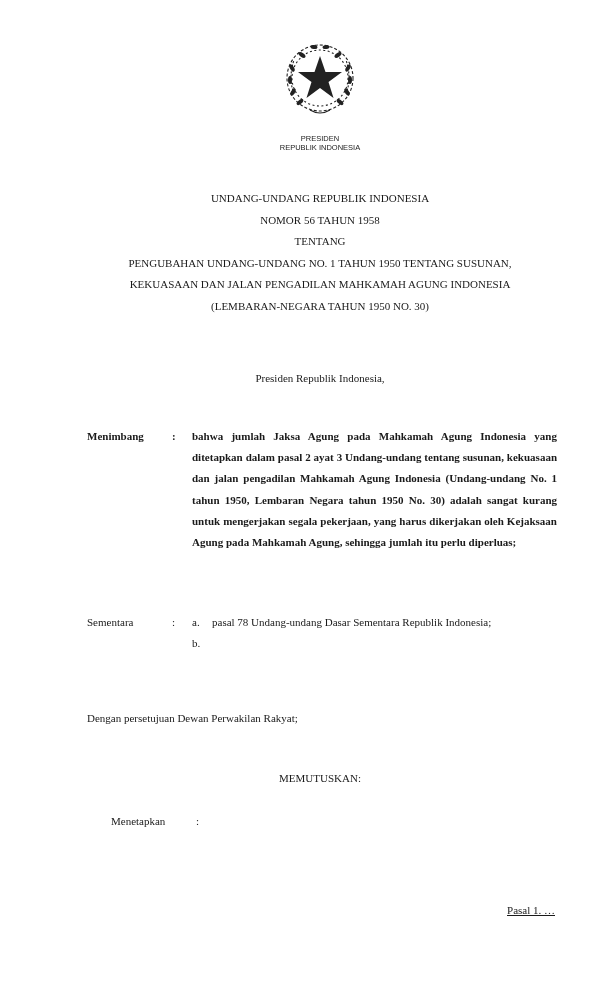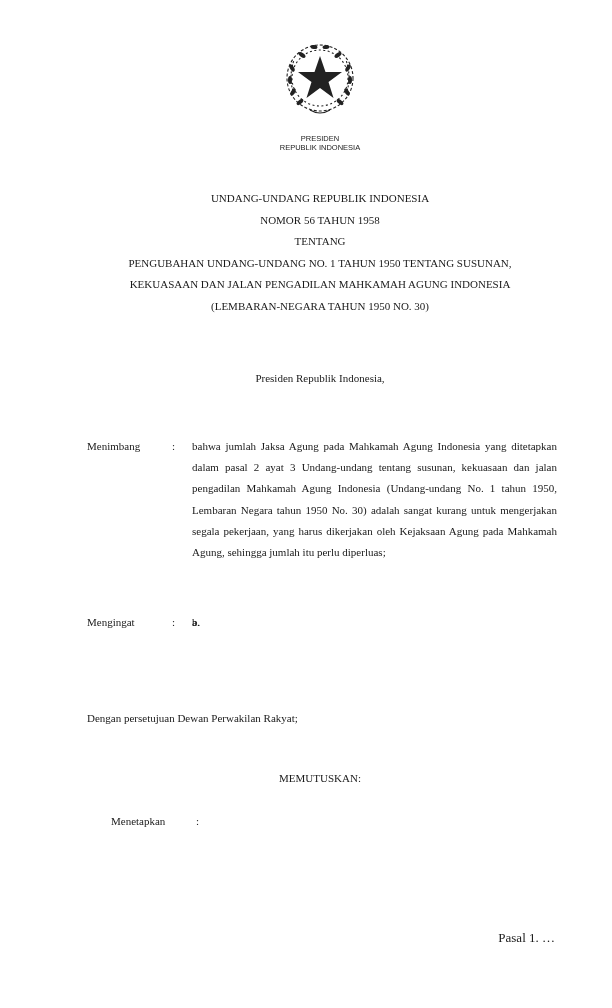--- a/index.html
+++ b/index.html
@@ -22,21 +22,21 @@
     .title-block div { white-space: nowrap; }
     .center-line { position: absolute; left: 0; width: 640px; text-align: center; font-size: 11px; }
     .row { position: absolute; left: 87px; width: 470px; font-size: 11px; line-height: 21.2px; }
     .row .label { position: absolute; left: 0; top: 0; }
     .row .colon { position: absolute; left: 85px; top: 0; }
     .row .body { margin-left: 105px; text-align: justify; }
     .row .body.caps { text-align: justify; word-spacing: 0; }
     .list-item { position: relative; padding-left: 20px; text-align: justify; }
     .list-item .marker { position: absolute; left: 0; top: 0; }
     .plain { position: absolute; left: 87px; font-size: 11px; }
-    .footer-ref { position: absolute; right: 57px; top: 930px; font-size: 13px; }
+    .footer-ref { position: absolute; right: 57px; top: 904px; font-size: 11px; text-decoration: underline; }
   </style>
 </head>
 <body>
 
 <div class="emblem">
   <svg viewBox="0 0 80 80" xmlns="http://www.w3.org/2000/svg">
     <g fill="none" stroke="#222" stroke-width="1.1">
       <circle cx="40" cy="40" r="33" stroke-dasharray="3 2"></circle>
       <circle cx="40" cy="40" r="28" stroke-dasharray="2 2.5"></circle>
       <path d="M14 56 Q8 40 14 22" stroke-dasharray="2 1.5"></path>
@@ -68,32 +68,33 @@
   <div>UNDANG-UNDANG REPUBLIK INDONESIA</div>
   <div>NOMOR  56 TAHUN 1958</div>
   <div>TENTANG</div>
   <div>PENGUBAHAN UNDANG-UNDANG  NO. 1 TAHUN 1950 TENTANG SUSUNAN,</div>
   <div>KEKUASAAN DAN JALAN PENGADILAN MAHKAMAH AGUNG INDONESIA</div>
   <div>(LEMBARAN-NEGARA TAHUN 1950 NO. 30)</div>
 </div>
 
 <div class="center-line" style="top:372px;">Presiden Republik Indonesia,</div>
 
-<div class="row" style="top:436px;">
+<div class="row" style="top:426px;font-weight:bold;">
   <span class="label">Menimbang</span>
   <span class="colon">:</span>
   <div class="body">bahwa jumlah Jaksa Agung pada Mahkamah Agung Indonesia yang ditetapkan dalam pasal 2 ayat 3 Undang-undang tentang susunan, kekuasaan dan jalan pengadilan Mahkamah Agung Indonesia (Undang-undang  No. 1 tahun 1950, Lembaran Negara tahun 1950 No. 30) adalah sangat kurang untuk mengerjakan segala pekerjaan, yang harus dikerjakan oleh Kejaksaan Agung pada Mahkamah Agung, sehingga jumlah itu perlu diperluas;</div>
 </div>
 
 <div class="row" style="top:612px;">
-  <span class="label">Mengingat</span>
+  <span class="label">Sementara</span>
   <span class="colon">:</span>
   <div class="body">
     <div class="list-item">
       <span class="marker">a.</span>
+      <span>pasal 78 Undang-undang Dasar Sementara Republik Indonesia;</span>
     </div>
     <div class="list-item">
       <span class="marker">b.</span>
     </div>
   </div>
 </div>
 
 <div class="plain" style="top:712px;">Dengan persetujuan Dewan Perwakilan Rakyat;</div>
 
 <div class="center-line" style="top:772px;">MEMUTUSKAN:</div>

